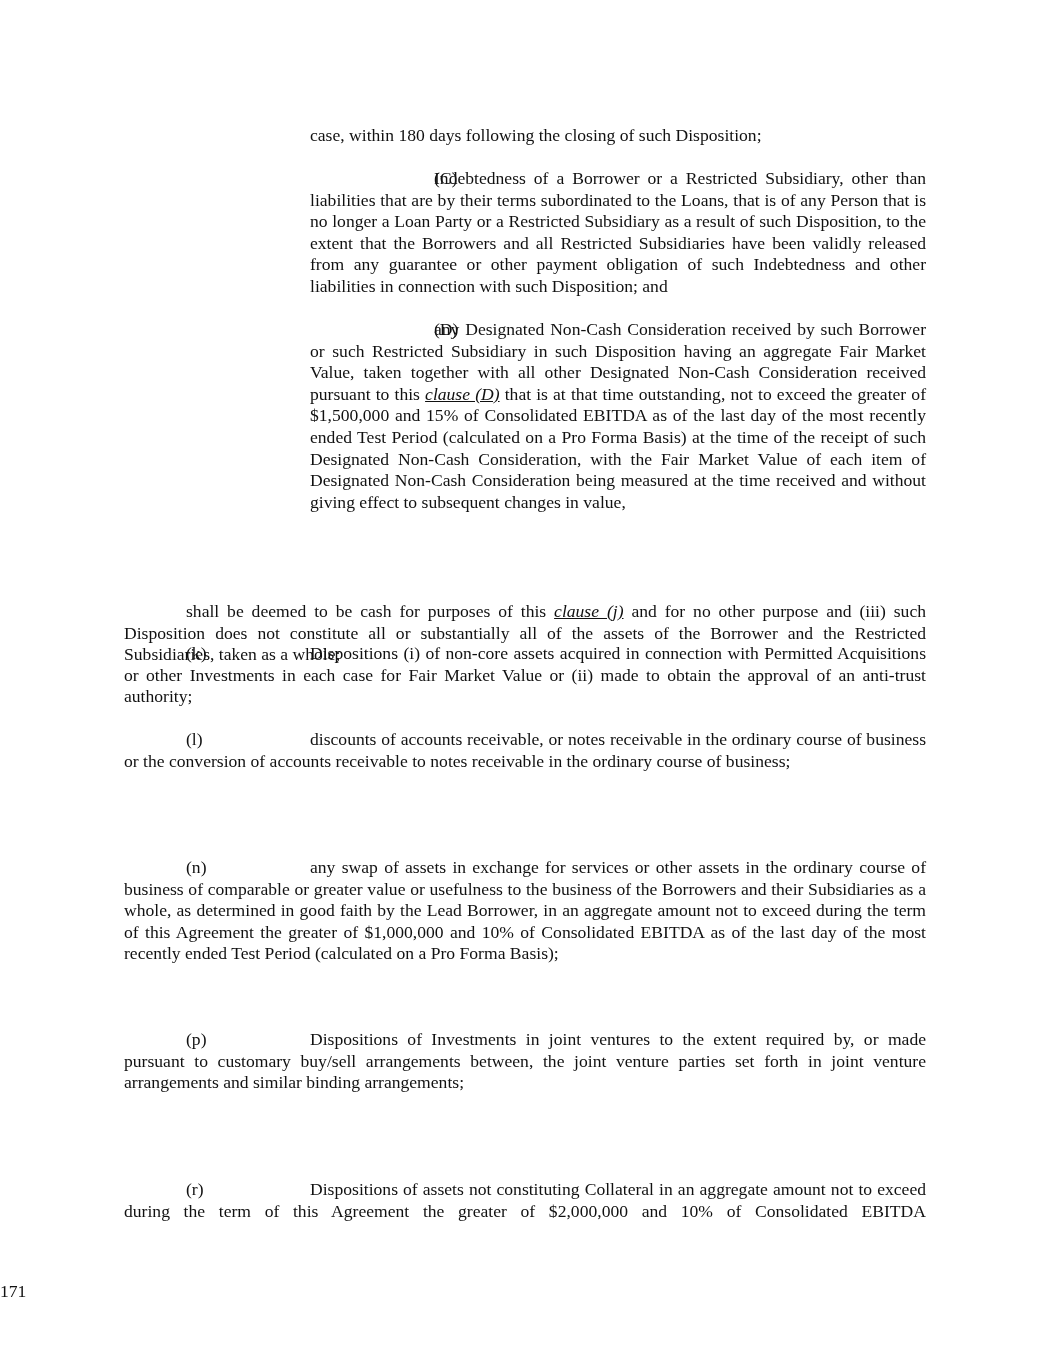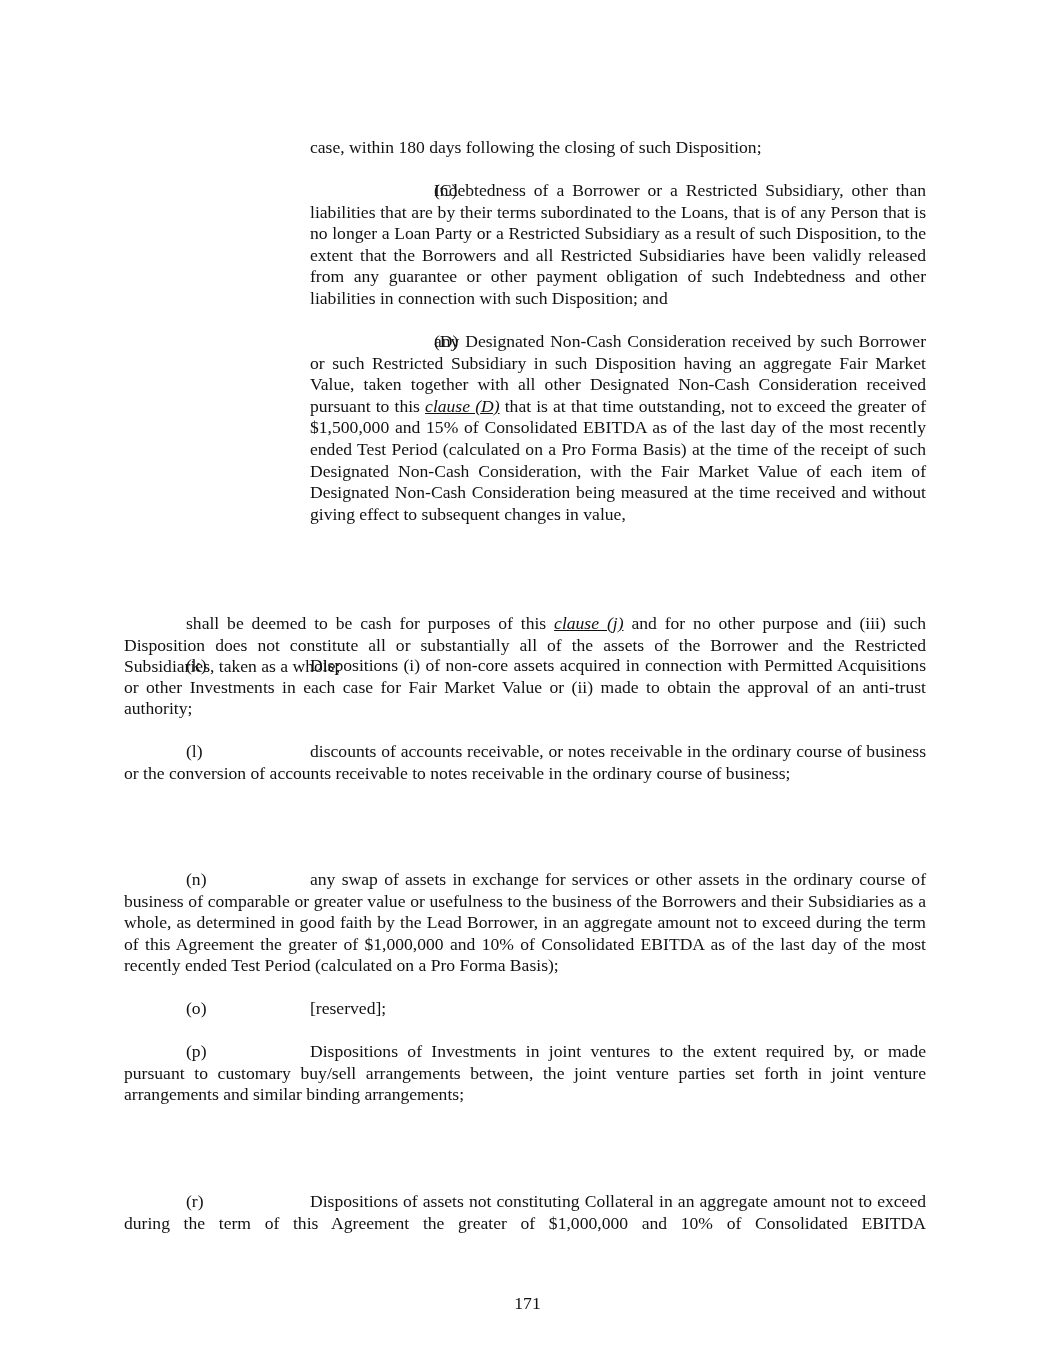--- a/index.html
+++ b/index.html
@@ -1,31 +1,31 @@
 <!DOCTYPE html>
 <html><head>
   <meta charset="utf-8">
   <style>
     html, body { margin: 0; padding: 0; background: #ffffff; }
     body {
       width: 1055px; height: 1365px; position: relative; overflow: hidden;
       font-family: "Liberation Serif", serif; color: #111111;
       font-size: 17.6px; line-height: 21.6px;
     }
-    .page { position: absolute; left: 0; top: 12px; width: 1055px; height: 983px; }
+    .page { position: absolute; left: 0; top: 0; width: 1055px; height: 983px; }
     .para { position: absolute; margin: 0; text-align: justify; }
     .inner { left: 310px; width: 616px; }
     .full { left: 124px; width: 802px; }
     .indent-sub { text-indent: 62px; }
     .indent-full { text-indent: 62px; }
     .label { display: inline-block; }
     .sub-label { width: 62px; }
     .item-label { width: 124px; text-indent: 0; }
     .u { text-decoration: underline; font-style: italic; }
-    .page-number { position: absolute; left: 0; width: 1055px; top: 1281px; text-align: center; }
+    .page-number { position: absolute; left: 0; width: 1055px; top: 1281px; text-align: left; }
   </style>
 </head>
 <body>
 
 <div class="page">
 
   <p class="para inner" style="top:125px;">case, within 180 days following the closing of such Disposition;</p>
 
   <p class="para inner indent-sub" style="top:168px;"><span class="label sub-label">(C)</span><span>Indebtedness of a Borrower or a Restricted Subsidiary, other than liabilities that are by their terms subordinated to the Loans, that is of any Person that is no longer a Loan Party or a Restricted Subsidiary as a result of such Disposition, to the extent that the Borrowers and all Restricted Subsidiaries have been validly released from any guarantee or other payment obligation of such Indebtedness and other liabilities in connection with such Disposition; and</span></p>
 
@@ -33,21 +33,20 @@
 
   <p class="para full indent-full" style="top:557px;margin-top:44px;"><span>shall be deemed to be cash for purposes of this </span><span class="u">clause (j)</span><span> and for no other purpose and (iii) such Disposition does not constitute all or substantially all of the assets of the Borrower and the Restricted Subsidiaries, taken as a whole;</span></p>
 
   <p class="para full indent-full" style="top:729px;"><span class="label item-label">(l)</span><span>discounts of accounts receivable, or notes receivable in the ordinary course of business or the conversion of accounts receivable to notes receivable in the ordinary course of business;</span></p>
 
   <p class="para full indent-full" style="top:643px;"><span class="label item-label">(k)</span><span>Dispositions (i) of non-core assets acquired in connection with Permitted Acquisitions or other Investments in each case for Fair Market Value or (ii) made to obtain the approval of an anti-trust authority;</span></p>
 
 
   <p class="para full indent-full" style="top:857px;"><span class="label item-label">(n)</span><span>any swap of assets in exchange for services or other assets in the ordinary course of business of comparable or greater value or usefulness to the business of the Borrowers and their Subsidiaries as a whole, as determined in good faith by the Lead Borrower, in an aggregate amount not to exceed during the term of this Agreement the greater of $1,000,000 and 10% of Consolidated EBITDA as of the last day of the most recently ended Test Period (calculated on a Pro Forma Basis);</span></p>
 
-  <p class="para full indent-full" style="top:986px;"><span class="label item-label">(o)</span><span>[reserved];</span></p>
 
   <p class="para full indent-full" style="top:1029px;"><span class="label item-label">(p)</span><span>Dispositions of Investments in joint ventures to the extent required by, or made pursuant to customary buy/sell arrangements between, the joint venture parties set forth in joint venture arrangements and similar binding arrangements;</span></p>
 
 
-  <p class="para full indent-full" style="top:1179px; text-align-last: justify;"><span class="label item-label">(r)</span><span>Dispositions of assets not constituting Collateral in an aggregate amount not to exceed during the term of this Agreement the greater of $1,000,000 and 10% of Consolidated EBITDA</span></p>
+  <p class="para full indent-full" style="top:1179px; text-align-last: justify;"><span class="label item-label">(r)</span><span>Dispositions of assets not constituting Collateral in an aggregate amount not to exceed during the term of this Agreement the greater of $2,000,000 and 10% of Consolidated EBITDA</span></p>
 
   <div class="page-number">171</div>
 </div>
 
 </body></html>

